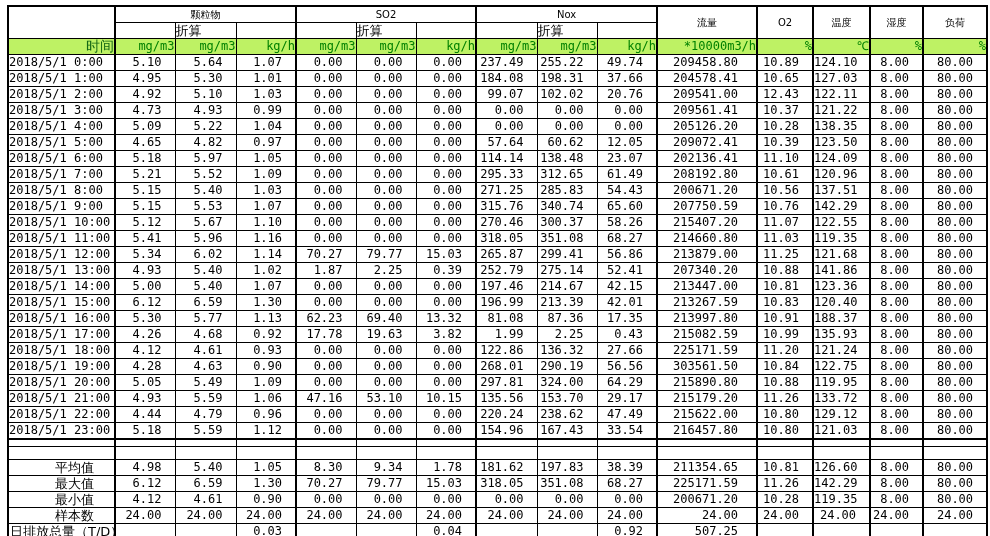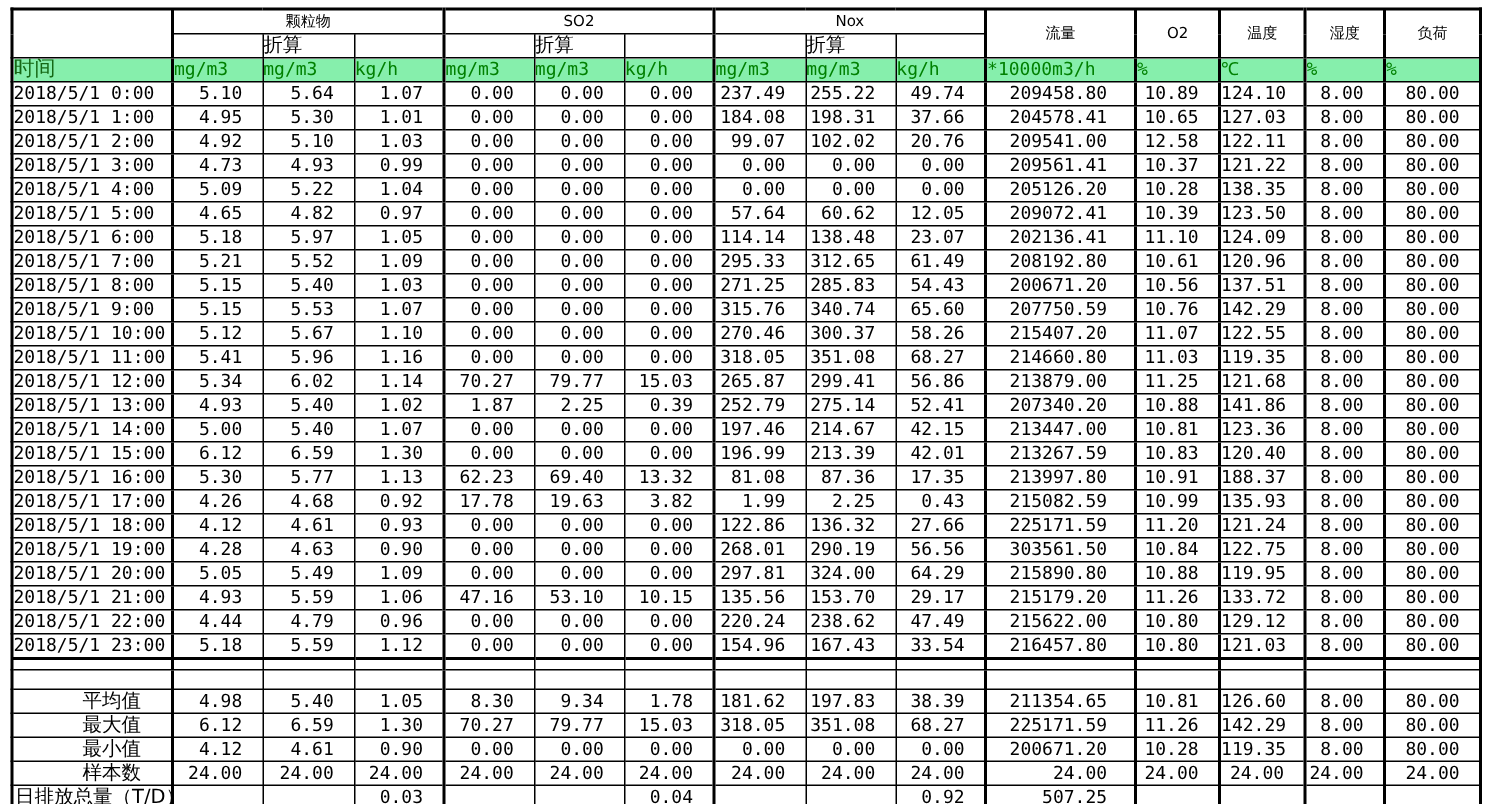--- a/index.html
+++ b/index.html
@@ -4,21 +4,21 @@
 <style>
   html,body{margin:0;padding:0;background:#fff;width:990px;height:536px;overflow:hidden;}
   .sheet{margin:5px 0 0 7px;}
   table{border-collapse:collapse;table-layout:fixed;border:2px solid #000;width:979px;}
   td{border:1px solid #000;box-sizing:border-box;overflow:hidden;white-space:nowrap;
      font-family:"DejaVu Sans Mono",monospace;font-size:12px;color:#000;padding:0;
      line-height:15px;vertical-align:middle;}
   tr.r td{height:16px;}
   tr.hr td{height:16px;text-align:center;font-family:"DejaVu Sans","Liberation Sans",sans-serif;font-size:10px;}
   tr.hr2 td{height:16px;font-family:"DejaVu Sans","Liberation Sans",sans-serif;font-size:13px;}
-  tr.units td{height:16px;background:#86efac;color:#008000;text-align:left;font-size:12px;}
+  tr.units td{height:16px;background:#bef264;color:#008000;text-align:right;font-size:12px;}
   tr.units td.timehdr{font-family:"DejaVu Sans","Liberation Sans",sans-serif;font-size:14px;color:#156815;}
   td.num{text-align:right;padding-right:13px;}
   td.flow{padding-right:18px;}
   td.time{text-align:right;padding-right:20px;}
   td.cjk{font-family:"DejaVu Sans","Liberation Sans",sans-serif;font-size:13px;}
   td.left{text-align:left;padding-left:1px;padding-right:0;}
   .gl{border-left-width:2px;}
   .br2{border-right-width:2px;}
   tr.gap1 td{height:7px;border-top:2px solid #000;}
   tr.gap2 td{height:13px;}
@@ -131,21 +131,21 @@
           <td class="num gl">4.92</td>
           <td class="num">5.10</td>
           <td class="num">1.03</td>
           <td class="num gl">0.00</td>
           <td class="num">0.00</td>
           <td class="num">0.00</td>
           <td class="num gl">99.07</td>
           <td class="num">102.02</td>
           <td class="num">20.76</td>
           <td class="num gl flow">209541.00</td>
-          <td class="num gl">12.58</td>
+          <td class="num gl">12.43</td>
           <td class="num gl">122.11</td>
           <td class="num gl">8.00</td>
           <td class="num gl">80.00</td>
         </tr>
         <tr class="r">
           <td class="time">2018/5/1 3:00</td>
           <td class="num gl">4.73</td>
           <td class="num">4.93</td>
           <td class="num">0.99</td>
           <td class="num gl">0.00</td>

